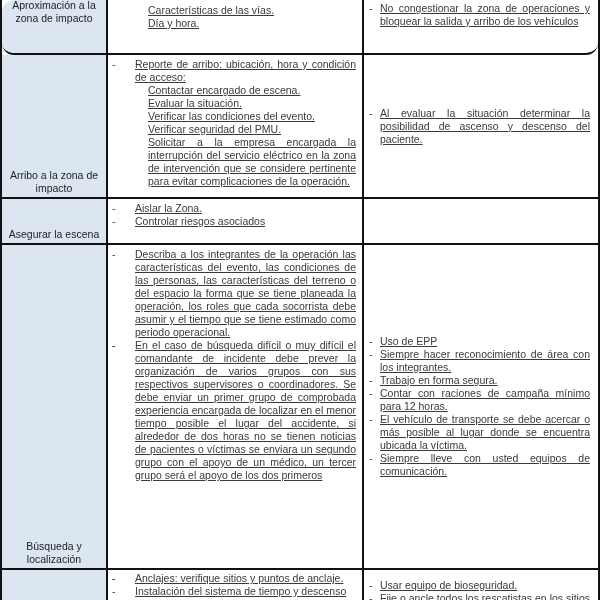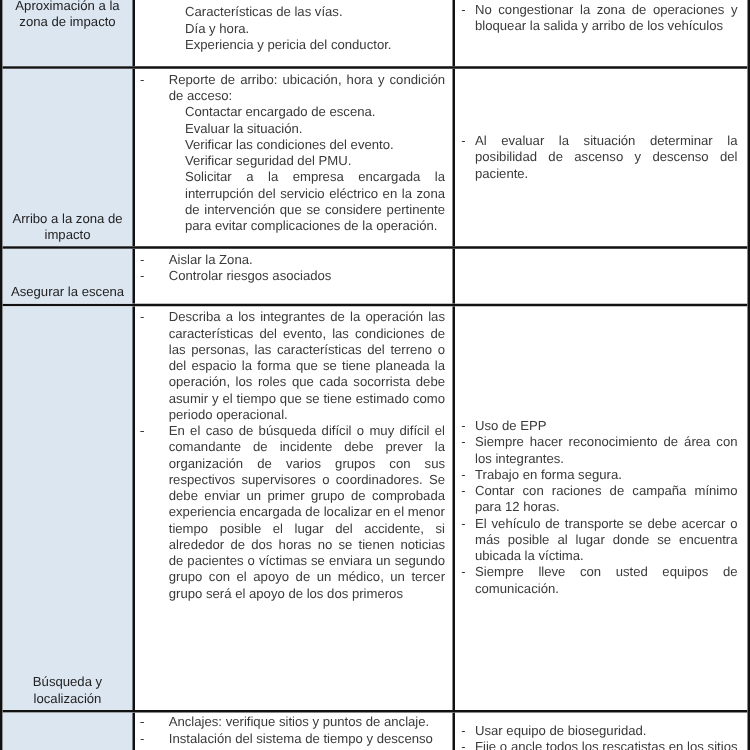--- a/index.html
+++ b/index.html
@@ -10,39 +10,39 @@
     font-size:10.5px; line-height:13px; color:#3a3a3a;
   }
   .page {
     width:600px; height:600px; overflow:hidden; background:#fff;
     border-left:2px solid #111; border-right:2px solid #111;
   }
   .row {
     display:grid; grid-template-columns:106px 256px 1fr;
     border-bottom:2px solid #111; overflow:hidden;
   }
-  .row-1 { height:55px; }
+  .row-1 { height:55px;border-radius:12px; }
   .row-2 { height:144px; }
   .row-3 { height:46px; }
   .row-4 { height:325px; }
   .row-5 { height:80px; border-bottom:none; }
   .label-cell {
     background:#dce6f1; border-right:2px solid #111;
     display:flex; align-items:flex-end; justify-content:center;
     text-align:center; padding:2px 6px; color:#222; overflow:hidden;
   }
   .mid-cell {
     border-right:2px solid #111;
     padding:3px 6px 2px 0; overflow:hidden;
   }
   .right-cell {
     display:flex; flex-direction:column; justify-content:center;
     padding:2px 8px 2px 0; overflow:hidden;
   }
-  .item { position:relative; padding-left:27px; text-align:justify; }
+  .item { position:relative; padding-left:27px; text-align:justify;text-decoration:underline; }
   .item .dash { position:absolute; left:4px; top:0; }
   .item.sub { padding-left:40px; }
   .right-cell .item { padding-left:16px; }
   .right-cell .item .dash { left:5px; }
   
   .row-1 .label-cell { align-items:flex-start; }
   .row-1 .label-cell .label-text { margin-top:-3px; }
   .row-1 .mid-cell { padding-top:4px; }
   .row-1 .right-cell { justify-content:flex-start; padding-top:2px; }
   .row-5 .right-cell { justify-content:flex-start; padding-top:9px; }
@@ -53,21 +53,20 @@
 
 <div class="page">
 
   <div class="row row-1">
     <div class="label-cell">
       <div class="label-text">Aproximación a la zona de impacto</div>
     </div>
     <div class="mid-cell">
       <div class="item sub"><span>Características de las vías.</span></div>
       <div class="item sub"><span>Día y hora.</span></div>
-      <div class="item sub"><span>Experiencia y pericia del conductor.</span></div>
     </div>
     <div class="right-cell">
       <div class="item"><span class="dash">-</span><span>No congestionar la zona de operaciones y bloquear la salida y arribo de los vehículos</span></div>
     </div>
   </div>
 
   <div class="row row-2">
     <div class="label-cell">
       <div class="label-text">Arribo a la zona de impacto</div>
     </div>

